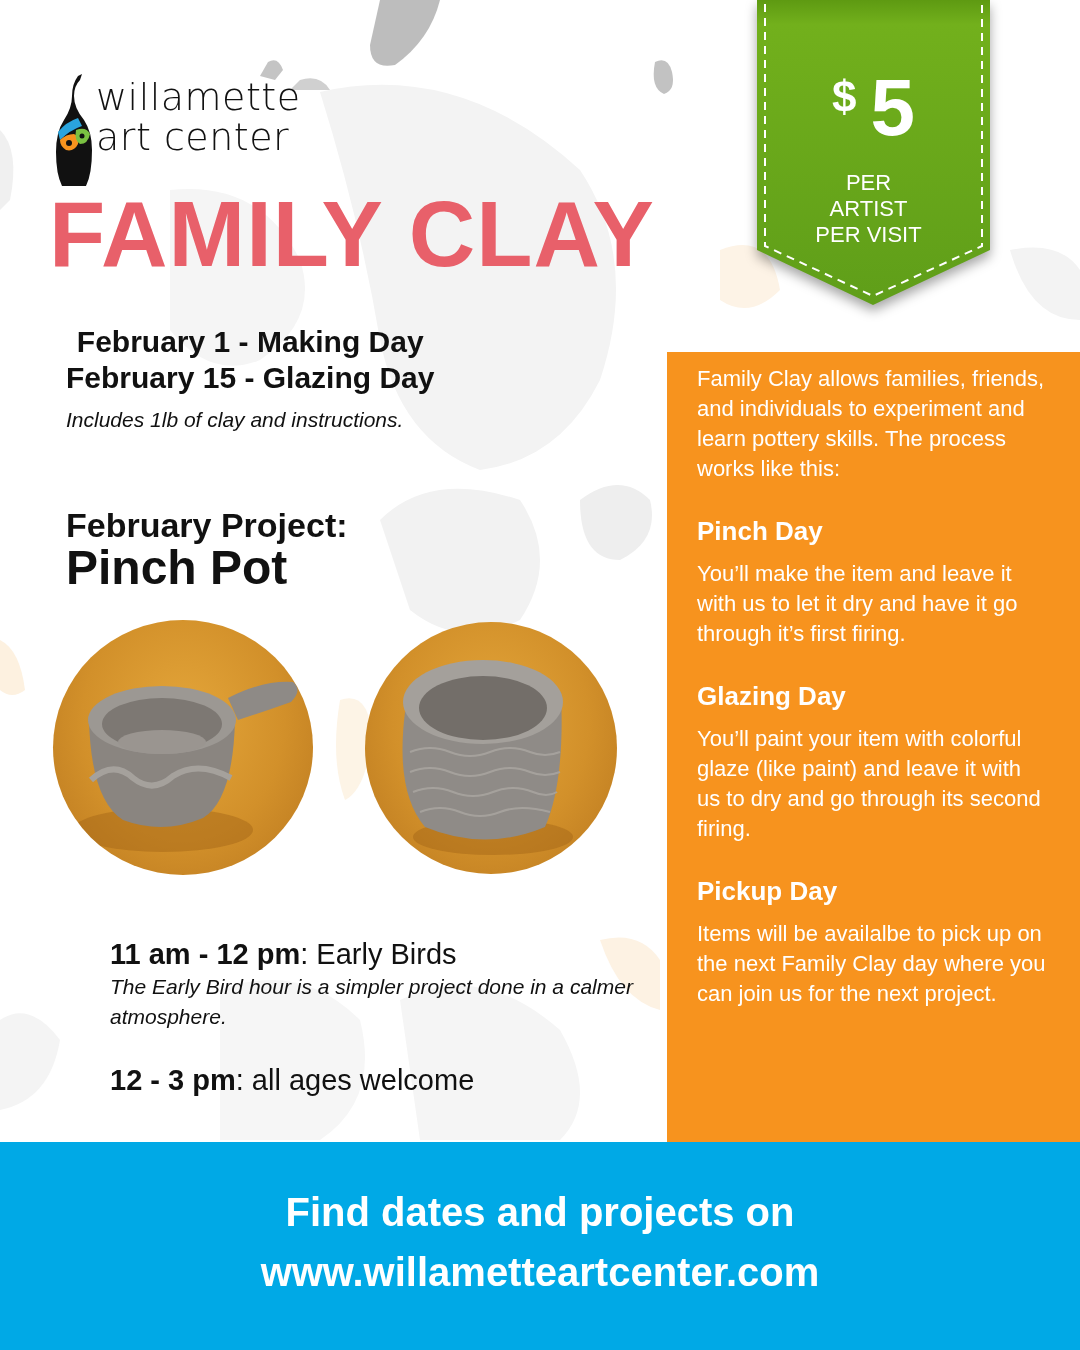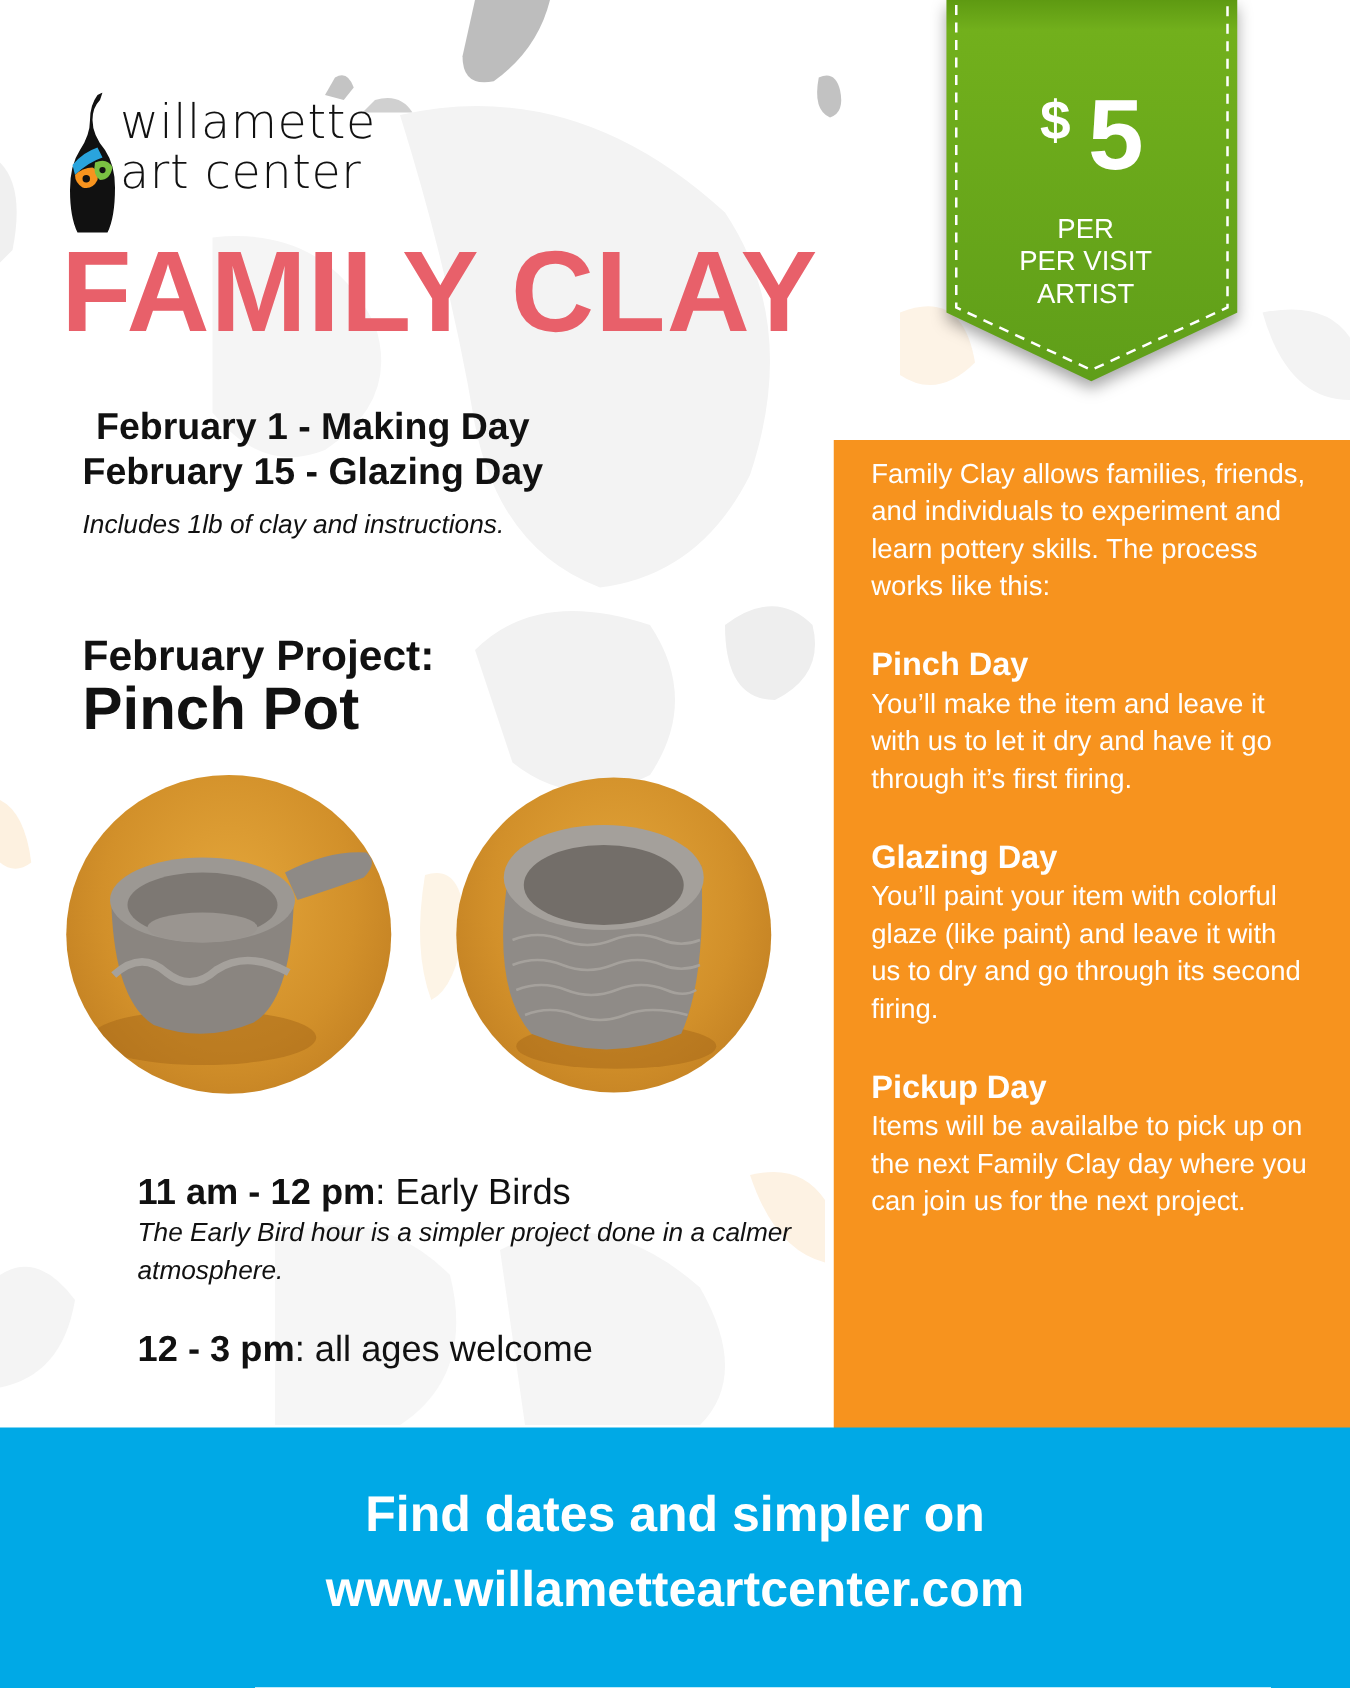--- a/index.html
+++ b/index.html
@@ -49,21 +49,21 @@
   .price-num { font-size: 80px; font-weight: 700; line-height: 1; }
   .price-sub { position: absolute; top: 170px; left: 0; width: 223px; font-size: 22px; line-height: 26px; }
 
   
   .info-panel {
     position: absolute; left: 667px; top: 352px; width: 413px; height: 810px;
     background: #f7931e; color: #fff; padding: 12px 30px 0 30px;
   }
   .info-intro { font-size: 22px; line-height: 30px; }
   .info-head { font-size: 26px; font-weight: 700; margin-top: 32px; line-height: 30px; }
-  .info-body { font-size: 22px; line-height: 30px; margin-top: 2px; }
+  .info-body { font-size: 22px; line-height: 30px; margin-top: 13px; }
 
   
   .footer {
     position: absolute; left: 0; top: 1142px; width: 1080px; height: 208px;
     background: #00a9e6; color: #fff; text-align: center;
   }
   .footer-l1 { position: absolute; top: 48px; width: 100%; font-size: 40px; font-weight: 700; }
   .footer-l2 { position: absolute; top: 108px; width: 100%; font-size: 40px; font-weight: 700; }
 </style>
 </head>
@@ -118,22 +118,22 @@
   </defs>
   <path d="M0 0 L233 0 L233 250 L116 305 L0 250 Z" fill="url(#rg)"></path>
   <path d="M8 4 L8 246 L116 296 L225 246 L225 4" fill="none" stroke="#ffffff" stroke-width="2" stroke-dasharray="8 6"></path>
 </svg>
 <div class="ribbon-text">
   <div class="price-row">
     <span class="price-dollar">$</span><span class="price-num">5</span>
   </div>
   <div class="price-sub">
     <div>PER</div>
+    <div>ARTIST</div>
     <div>PER VISIT</div>
-    <div>ARTIST</div>
   </div>
 </div>
 
 <div class="dates">
   <div>February 1 - Making Day</div>
   <div>February 15 - Glazing Day</div>
 </div>
 <div class="includes">Includes 1lb of clay and instructions.</div>
 
 <div class="project-label">February Project:</div>
@@ -180,15 +180,15 @@
   <div class="info-intro">Family Clay allows families, friends, and individuals to experiment and learn pottery skills. The process works like this:</div>
   <div class="info-head">Pinch Day</div>
   <div class="info-body">You’ll make the item and leave it with us to let it dry and have it go through it’s first firing.</div>
   <div class="info-head">Glazing Day</div>
   <div class="info-body">You’ll paint your item with colorful glaze (like paint) and leave it with us to dry and go through its second firing.</div>
   <div class="info-head">Pickup Day</div>
   <div class="info-body">Items will be availalbe to pick up on the next Family Clay day where you can join us for the next project.</div>
 </div>
 
 <div class="footer">
-  <div class="footer-l1">Find dates and simpler on</div>
+  <div class="footer-l1">Find dates and projects on</div>
   <div class="footer-l2">www.willametteartcenter.com</div>
 </div>
 
 </body></html>

